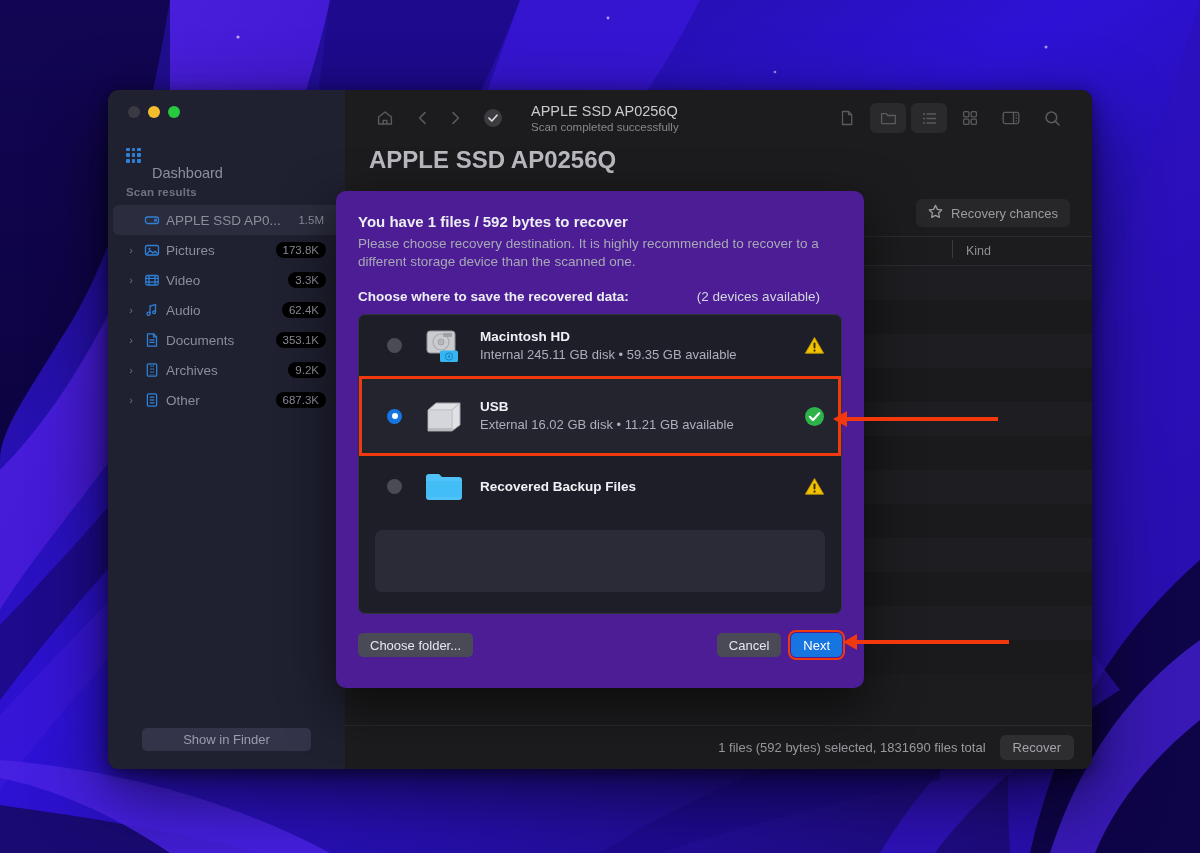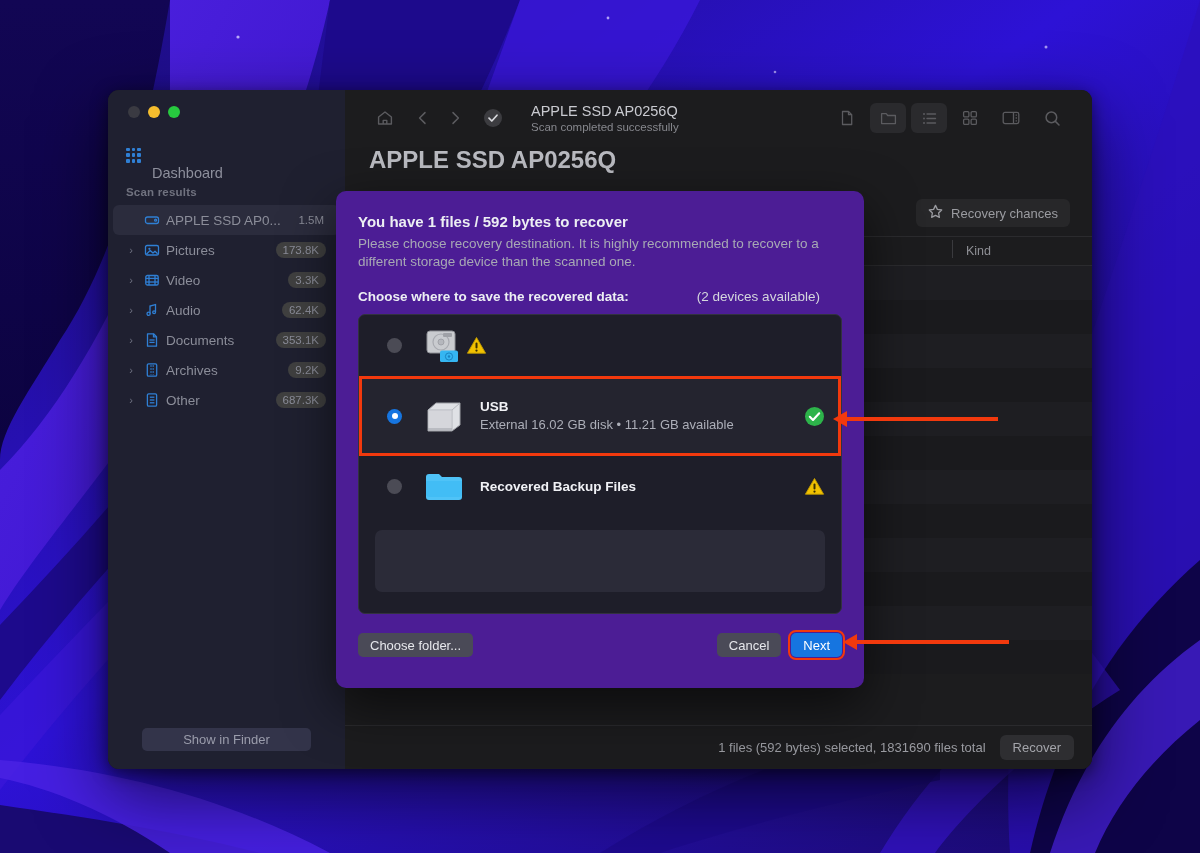--- a/index.html
+++ b/index.html
@@ -82,21 +82,21 @@
   .sb-chev.blank { visibility: hidden; }
   .sb-ico {
     width: 17px; height: 17px;
     flex: 0 0 17px;
     display: flex; align-items: center; justify-content: center;
     color: #2f7fd4;
   }
   .sb-name { flex: 1; white-space: nowrap; overflow: hidden; text-overflow: ellipsis; }
   .sb-count {
     font-size: 11.5px; color: #8b8d99;
-    background: #404040;
+    background: #000000;
     border-radius: 9px;
     padding: 2px 7px;
     white-space: nowrap;
   }
   .sb-item.selected .sb-count { background: transparent; padding-right: 2px; }
 
   .sb-foot {
     margin-top: auto;
     padding: 0 0 18px 0;
     display: flex; justify-content: center;
@@ -624,20 +624,24 @@
             <rect x="3" y="3" width="28" height="22" rx="3" fill="#c9cbcf" stroke="#8e9096" stroke-width="1"></rect>
             <circle cx="17" cy="14" r="8" fill="none" stroke="#a8aab0" stroke-width="1.2"></circle>
             <circle cx="17" cy="14" r="3" fill="#b5b7bd" stroke="#9a9ca2" stroke-width=".8"></circle>
             <rect x="19" y="5" width="9" height="4" rx="1" fill="#9fa1a7"></rect>
             <path d="M16 30 v-3.5 h7 l1.8 2 h9.2 V32 a2 2 0 0 1 -2 2 H18 a2 2 0 0 1 -2 -2 z" fill="#4fc0f5"></path>
             <rect x="16" y="22.5" width="18" height="11.5" rx="2" fill="#35b6f2"></rect>
             <circle cx="25" cy="28.5" r="3.6" fill="none" stroke="#1a84c2" stroke-width="1"></circle>
             <circle cx="25" cy="28.5" r="1.2" fill="#1a84c2"></circle>
           </svg>
         </span>
+        <span class="dev-text">
+          <span class="dev-name" style="display:block">Macintosh HD</span>
+          <span class="dev-meta" style="display:block">Internal 245.11 GB disk • 59.35 GB available</span>
+        </span>
         <span class="dev-status">
           <svg width="21" height="19" viewBox="0 0 21 19">
             <path d="M10.5 1.5 L19.6 17.2 H1.4 Z" fill="#f2c200" stroke="#c29b00" stroke-width="0.9" stroke-linejoin="round"></path>
             <rect x="9.5" y="6.4" width="2" height="6" rx="1" fill="#3d3000"></rect>
             <circle cx="10.5" cy="14.6" r="1.15" fill="#3d3000"></circle>
           </svg>
         </span>
       </div>
 
       <div class="dev-row highlight">

